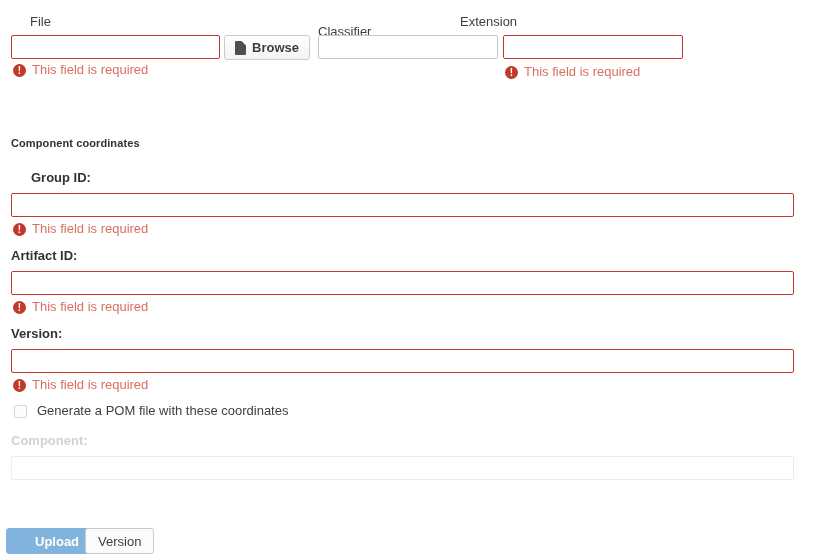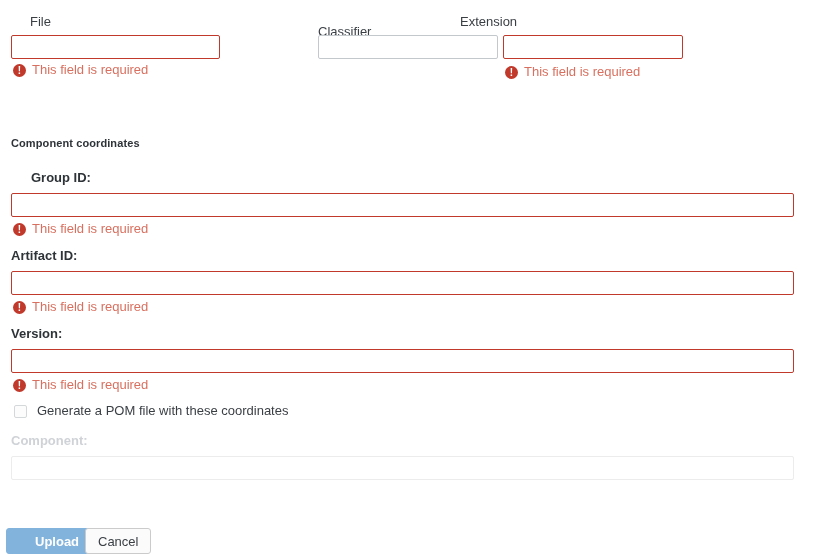--- a/index.html
+++ b/index.html
@@ -172,20 +172,24 @@
 </style>
 </head>
 <body>
 
 <div class="page">
 
   <div class="abs field-label" style="left:11px; top:14px;margin-left:19px;">File</div>
 
   <input class="txt err abs" type="text" style="left: 11px; top: 35px; width: 209px;" placeholder="">
 
+  <button class="btn abs" style="left:224px; top:35px; height:25px;">
+    <span class="doc-icon"></span>
+    <span>Browse</span>
+  </button>
 
   <div class="abs err-msg" style="left:13px; top:62px;">
     <span class="err-icon">!</span>
     <span>This field is required</span>
   </div>
 
 
   <div class="abs field-label" style="left:318px; top:24px;">Classifier</div>
 
   <input class="txt abs" type="text" style="left: 318px; top: 35px; width: 180px;" placeholder="">
@@ -224,15 +228,15 @@
 
   <div class="abs" style="left:14px; top:403px; display:flex; align-items:center; gap:10px;">
     <span class="cbx"></span>
     <span class="field-label">Generate a POM file with these coordinates</span>
   </div>
 
   <div class="abs field-label-disabled" style="left:11px; top:433px;">Component:</div>
   <input class="txt disabled abs" type="text" disabled="" style="left: 11px; top: 456px; width: 783px;" placeholder="">
 
   <button class="btn btn-primary abs" style="left:6px; top:528px;">Upload</button>
-  <button class="btn btn-plain abs" style="left:85px; top:528px;">Cancel</button>
+  <button class="btn btn-plain abs" style="left:85px; top:528px;">Version</button>
 
 </div>
 
 </body></html>

